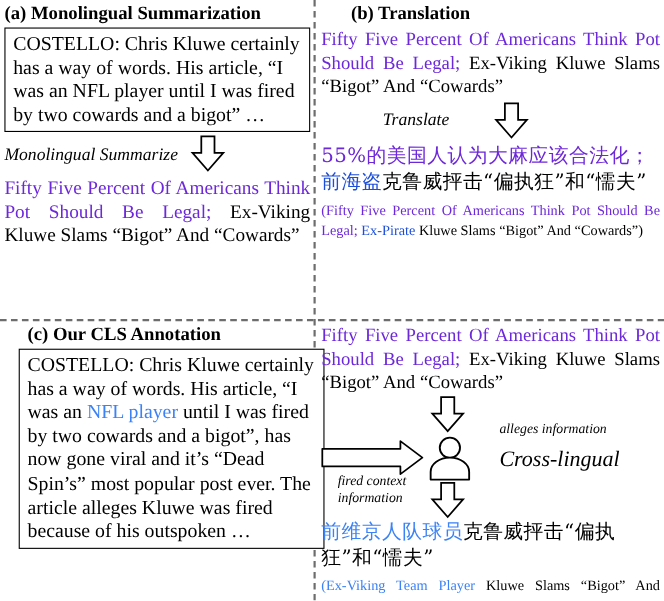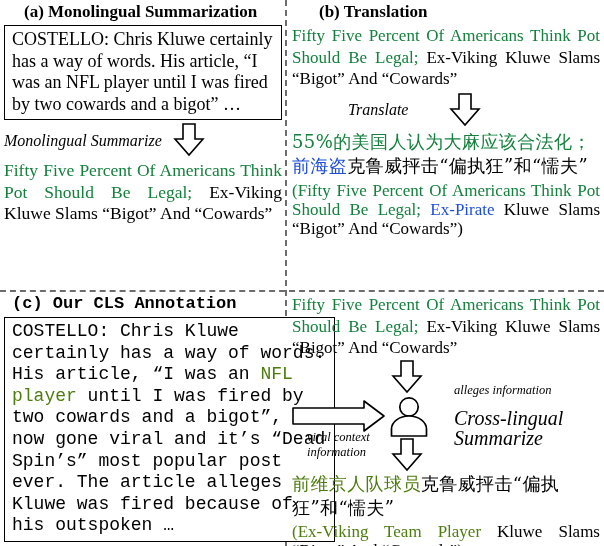--- a/index.html
+++ b/index.html
@@ -33,31 +33,31 @@
     left: 0px;
     top: 290px;
     width: 604px;
     height: 0px;
     border-top: 2px dashed #6d6d6d;
   }
   
   .panel { position: absolute; }
   #panel-a { left: 4px;   top: 2px;   width: 278px; }
   #panel-b { left: 292px; top: 2px;   width: 308px; }
-  #panel-c { left: 4px;   top: 294px; width: 331px; font-family: Liberation Mono, monospace; }
+  #panel-c { left: 17px;   top: 294px; width: 278px; }
   #panel-d { left: 292px; top: 294px; width: 308px; }
 
   .panel-title {
     font-weight: bold;
     font-size: 17px;
     line-height: 20px;
     margin: 0 0 3px 2px;
     white-space: nowrap;
   }
-  #panel-a .panel-title { margin-left: 20px; }
+  #panel-a .panel-title { margin-left: 0; }
   #panel-b .panel-title { margin-left: 27px; }
   #panel-c .panel-title { margin-left: 8px; }
 
   
   .article-box {
     border: 1px solid #000000;
     padding: 3px 6px 4px 7px;
     font-size: 18px;
     line-height: 21.6px;
     text-align: left;
@@ -72,36 +72,36 @@
     margin: 0;
   }
   .summary-b {
     font-size: 17px;
     line-height: 21.5px;
     text-align: justify;
     text-align-last: left;
     margin: 0;
   }
   .gloss {
-    font-size: 17px;
+    font-size: 13px;
     line-height: 19px;
     text-align: justify;
     text-align-last: left;
     margin: 0;
   }
   .cn {
     font-family: "DejaVu Serif", "Liberation Serif", serif;
     font-size: 18px;
     line-height: 24px;
     letter-spacing: 0.4px;
     margin: 0;
   }
-  .red   { color: #15803d; }
+  .red   { color: #6d28d9; }
   .blue  { color: #1d4ed8; }
-  .green { color: #4d7c0f; }
+  .green { color: #3b82f6; }
   .black { color: #000000; }
 
   
   .op-label {
     font-style: italic;
     font-size: 16px;
     line-height: 19px;
     white-space: nowrap;
   }
   .op-label-sm {
@@ -228,29 +228,28 @@
         </svg>
       </span>
 
       <span class="arrow-right">
         <svg width="94" height="32" viewBox="0 0 94 32" aria-hidden="true">
           <polygon points="1,8 72,8 72,1 92,16 72,31 72,24 1,24" fill="#ffffff" stroke="#000000" stroke-width="1.6" stroke-linejoin="round"></polygon>
         </svg>
       </span>
 
       <div class="op-label-sm lbl-rich">
-        <div>viral context</div>
+        <div>fired context</div>
         <div>information</div>
       </div>
 
       <div class="op-label-sm lbl-guiding">alleges information</div>
 
       <div class="op-label-md lbl-cls">
         <div>Cross-lingual</div>
-        <div>Summarize</div>
       </div>
     </div>
 
     <div class="cn">
       <span class="green">前维京人队球员</span><span class="black">克鲁威抨击“偏执狂”和“懦夫”</span>
     </div>
 
     <div class="gloss" style="margin-top:2px;">
       <span class="green">(</span><span class="green">Ex-Viking Team Player</span><span class="black"> Kluwe Slams “Bigot” And “Cowards”)</span>
     </div>

